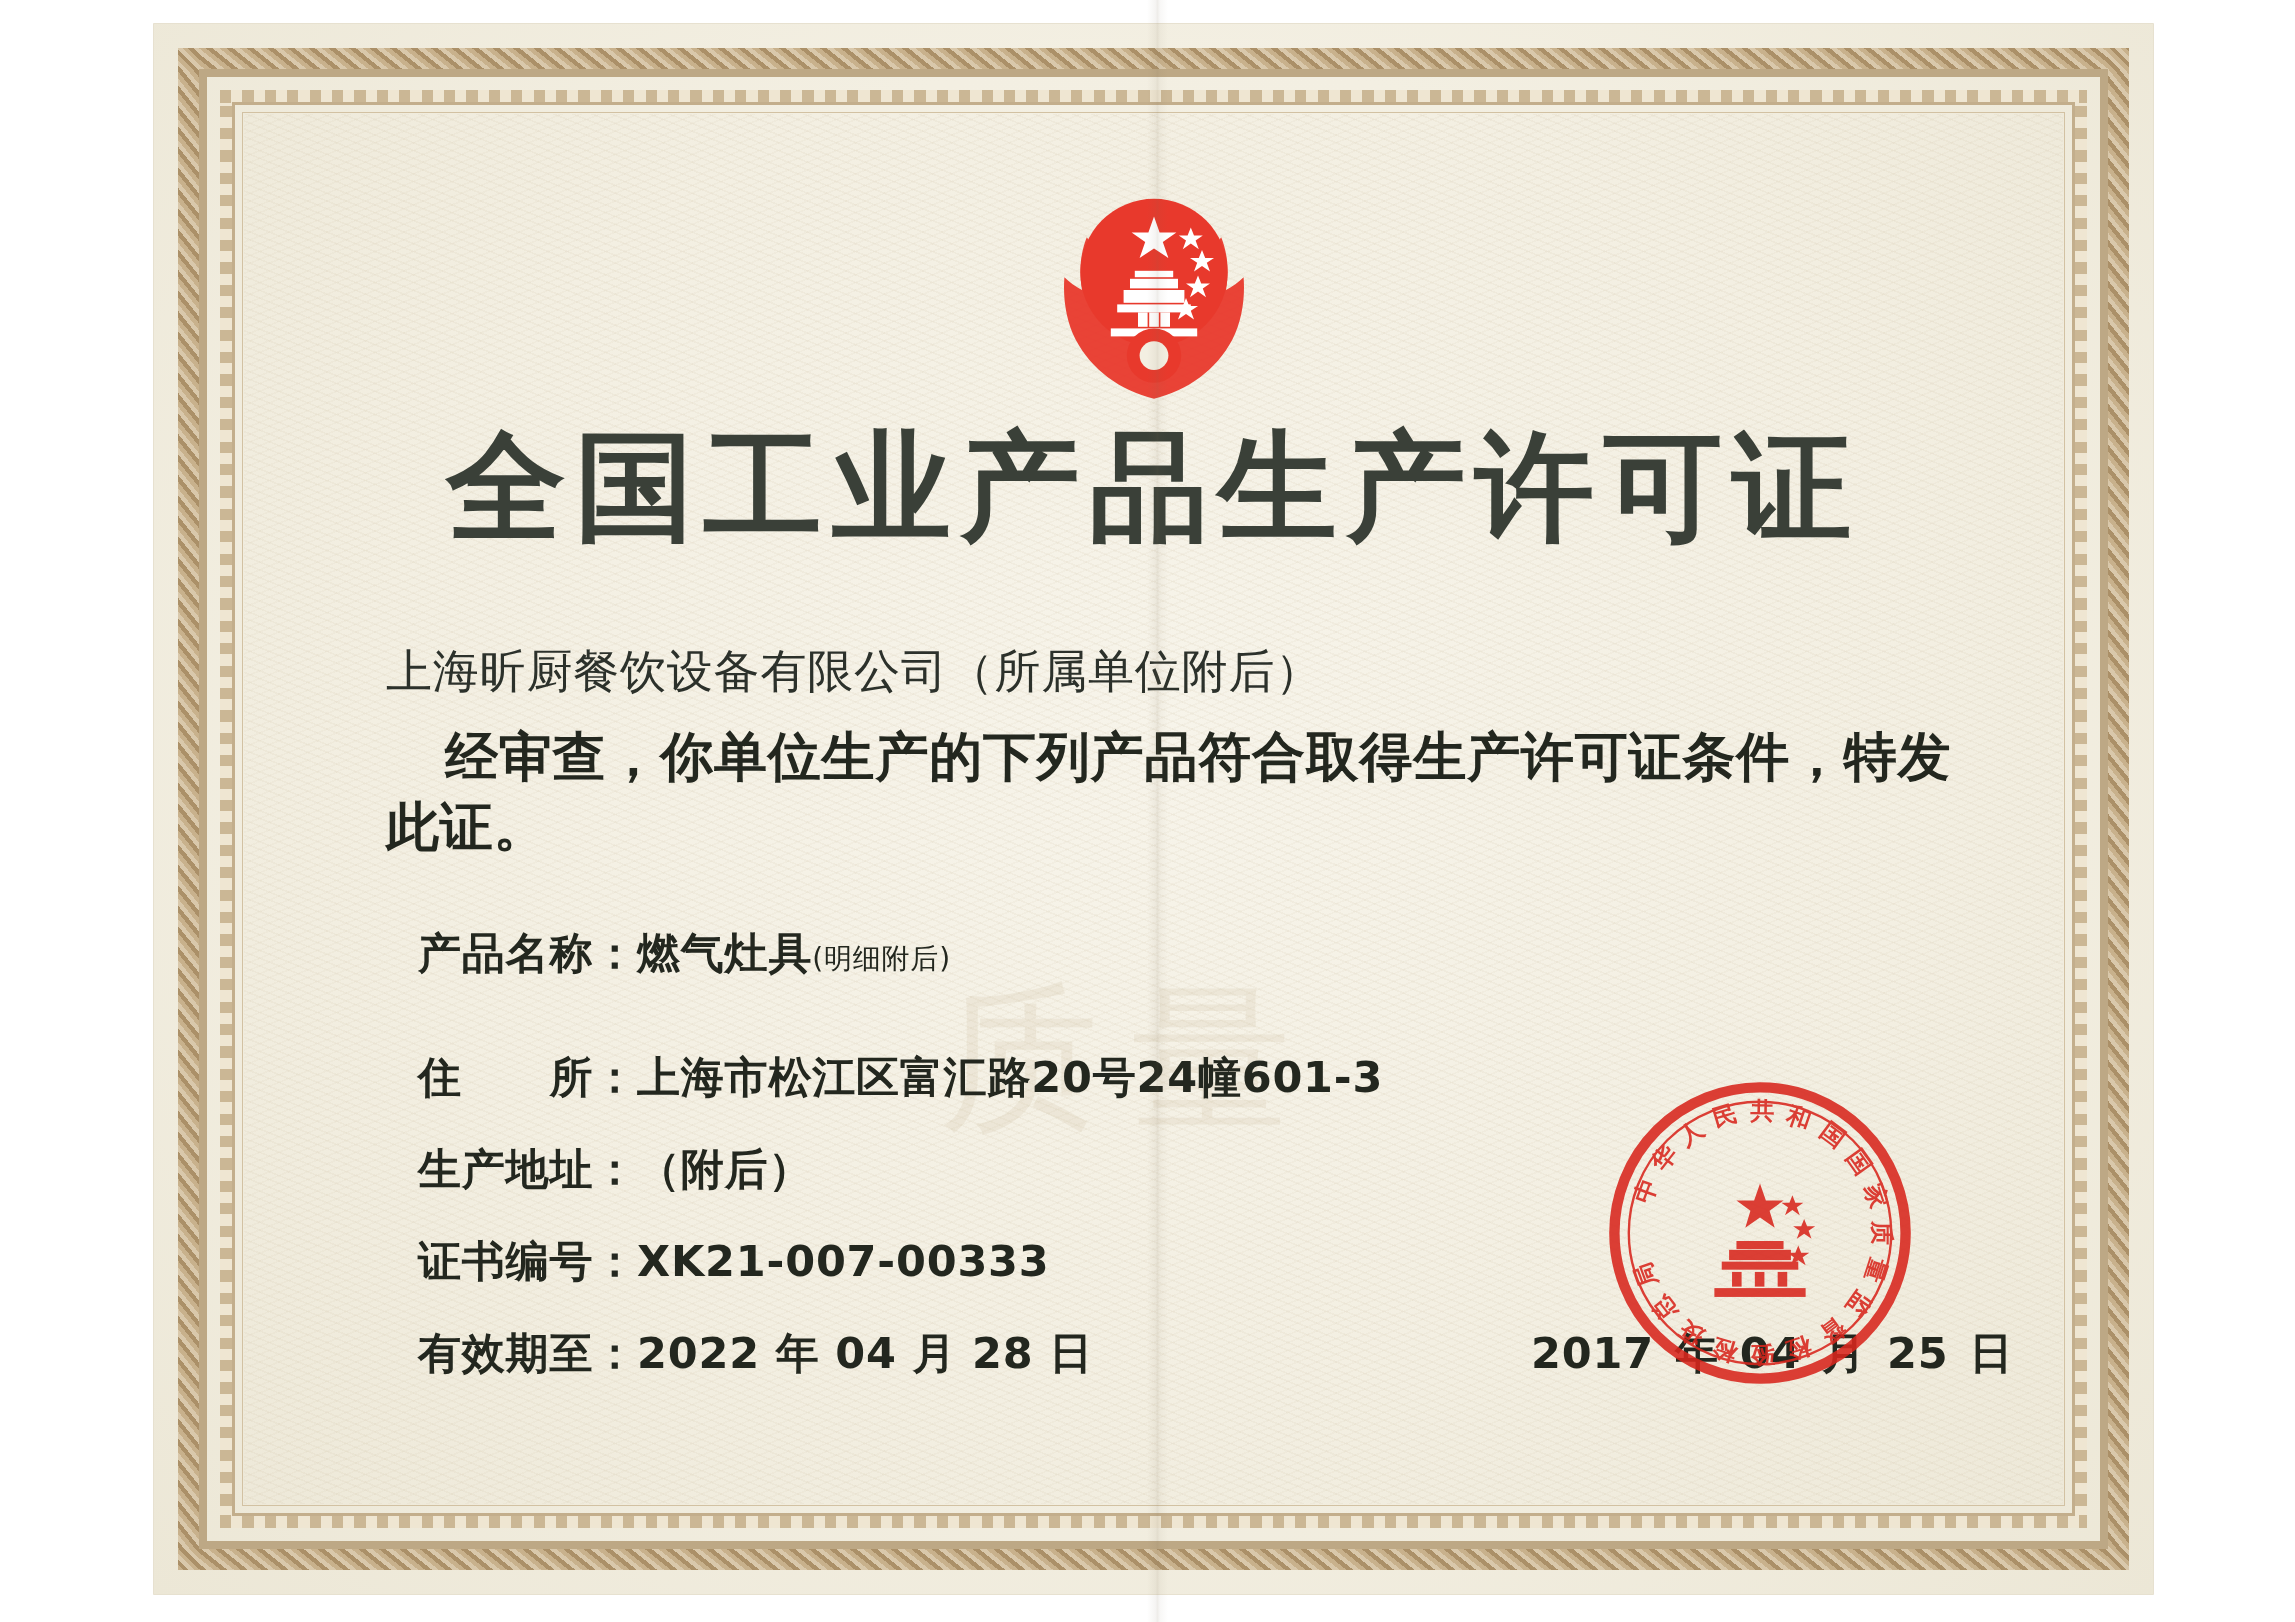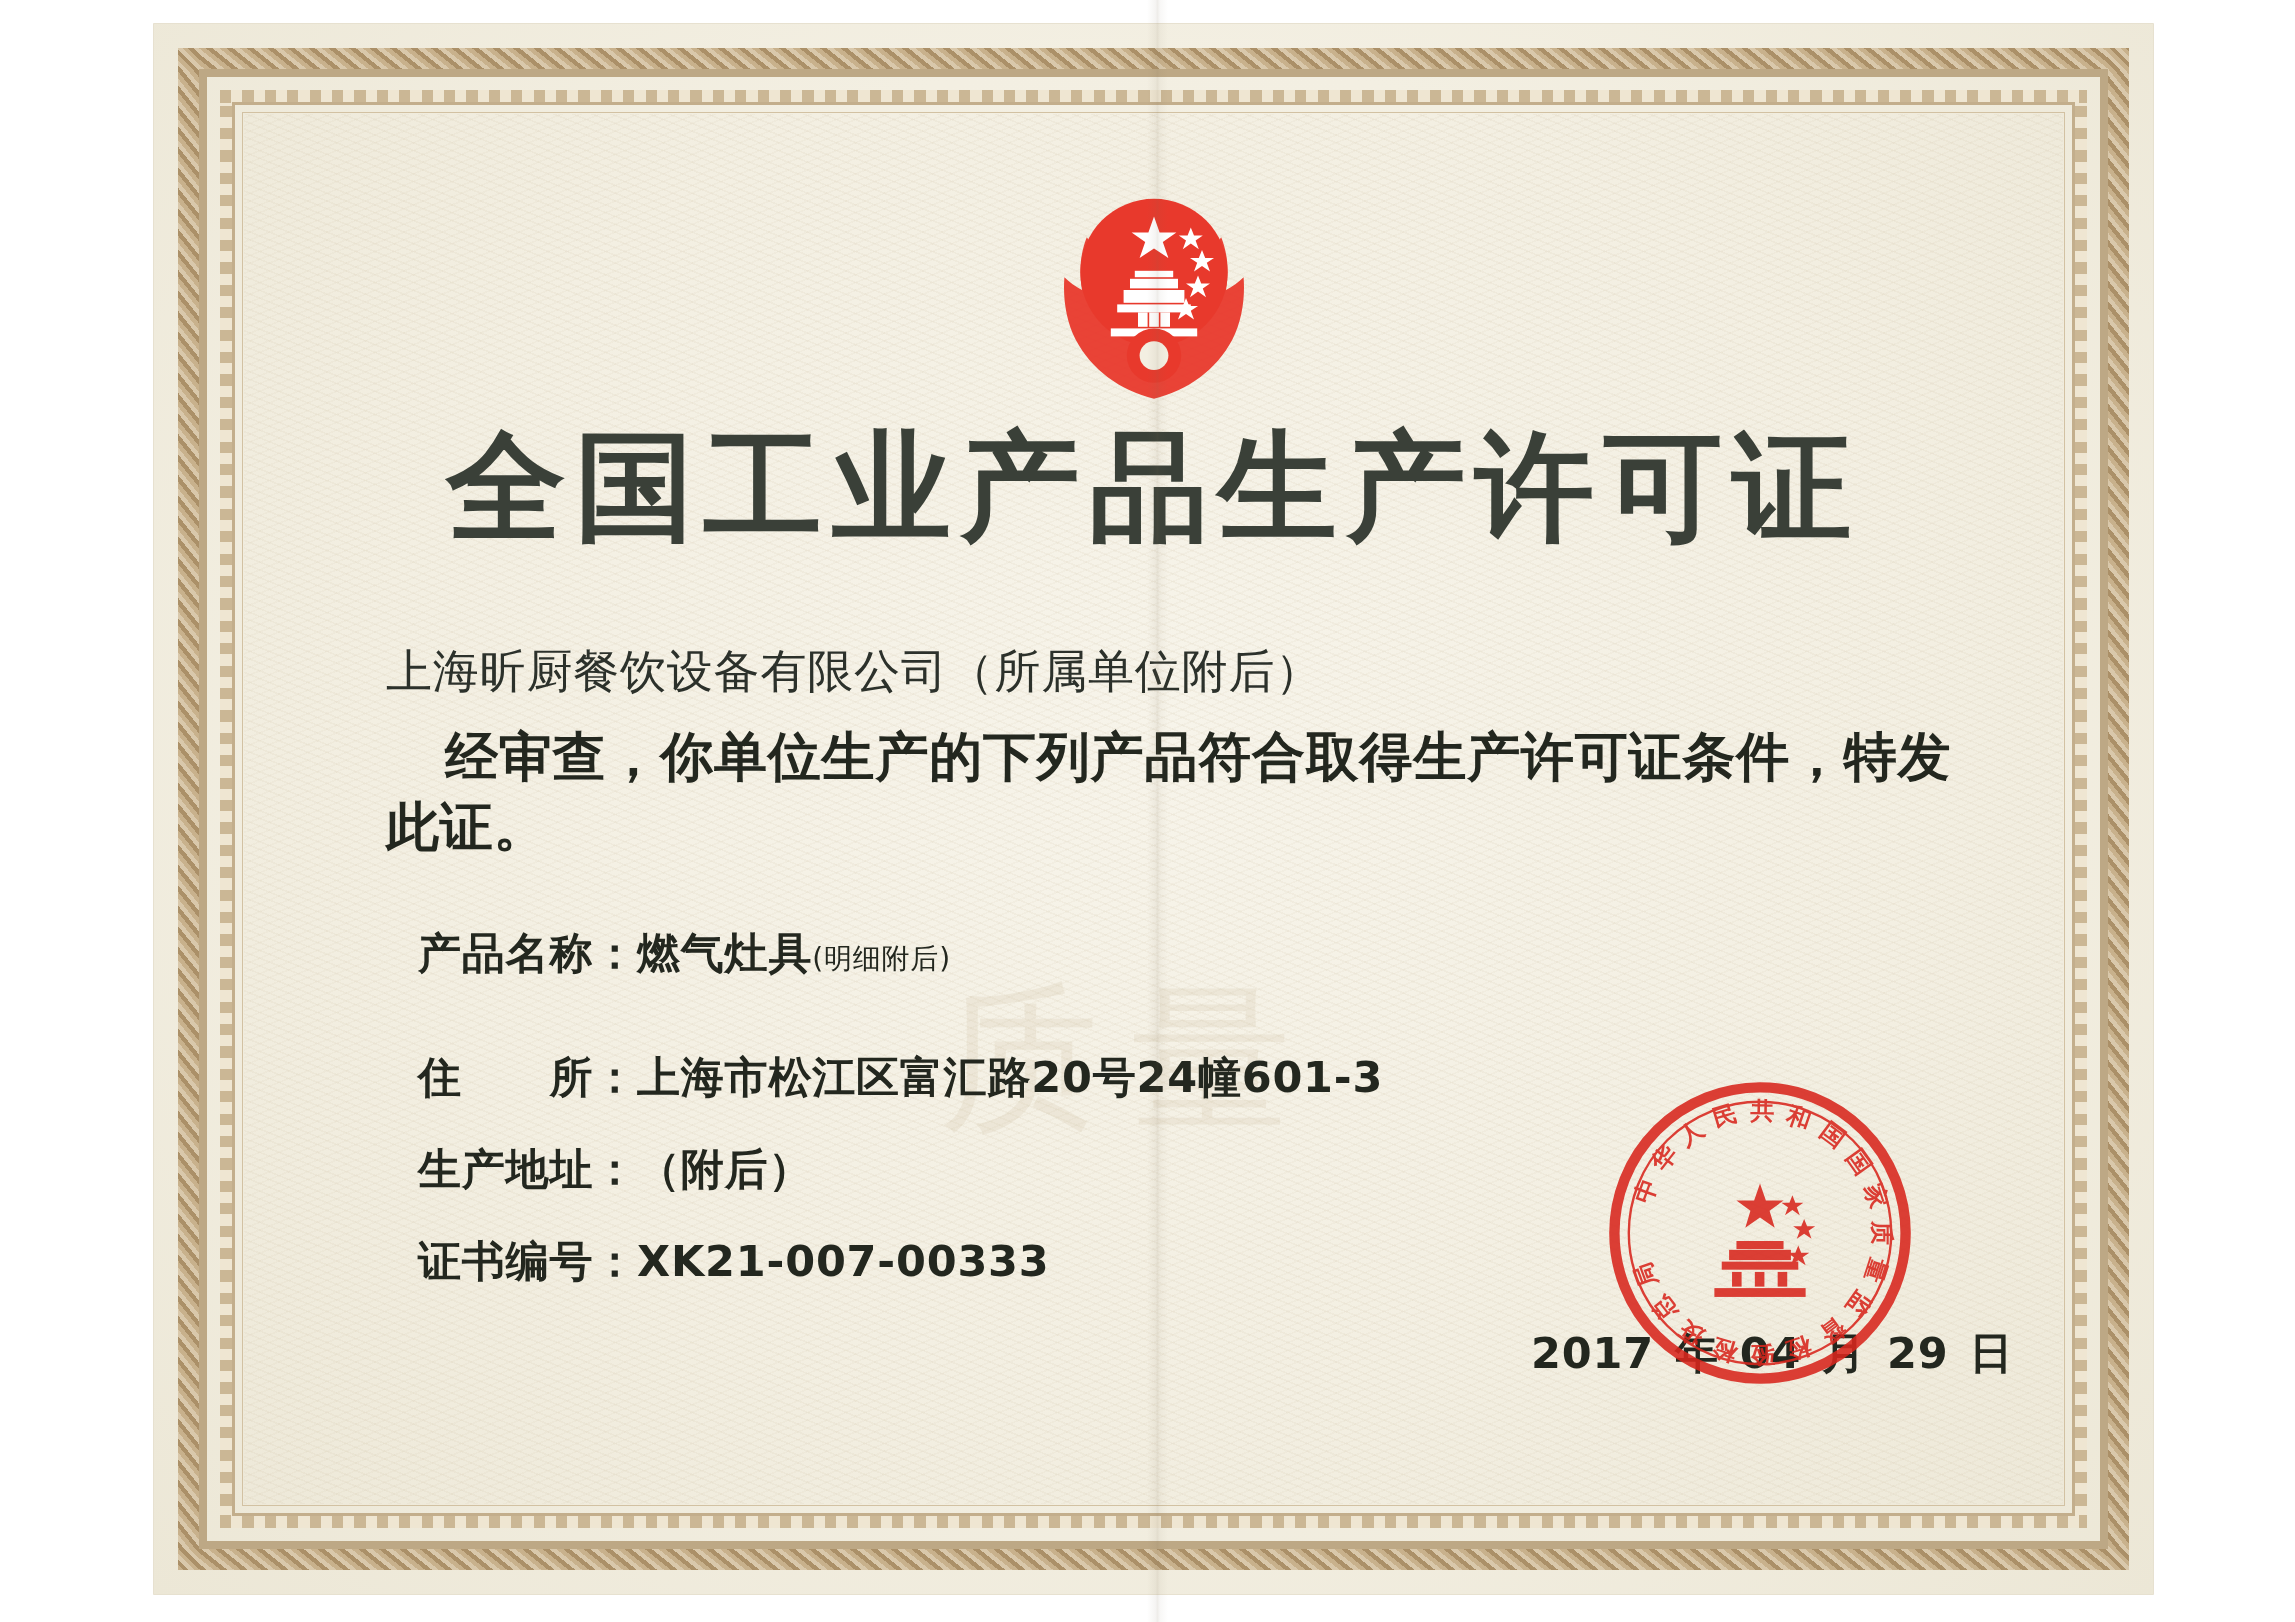--- a/index.html
+++ b/index.html
@@ -331,23 +331,26 @@
       </div>
 
       <div class="field f-factory">
         <span class="label">生产地址：</span><span class="value">（附后）</span>
       </div>
 
       <div class="field f-certno">
         <span class="label">证书编号：</span><span class="value">XK21-007-00333</span>
       </div>
 
+      <div class="field f-valid">
+        <span class="label">有效期至：</span><span class="value">2022 年 04 月 28 日</span>
+      </div>
 
       <div class="issue-date">
-        <span>2017</span><span>年</span><span>04</span><span>月</span><span>29</span><span>日</span>
+        <span>2017</span><span>年</span><span>04</span><span>月</span><span>25</span><span>日</span>
       </div>
 
 
       <div class="seal">
         <svg viewBox="0 0 390 390" width="312" height="312" aria-hidden="true">
           <circle cx="195" cy="195" r="182" fill="none" stroke="#d8261d" stroke-width="13"></circle>
           <circle cx="195" cy="195" r="164" fill="none" stroke="#d8261d" stroke-width="3"></circle>
 
           <g fill="#d8261d" transform="translate(195,205) scale(0.92)">
             <polygon points="0,-78 8,-55 32,-55 13,-41 20,-18 0,-32 -20,-18 -13,-41 -32,-55 -8,-55"></polygon>

